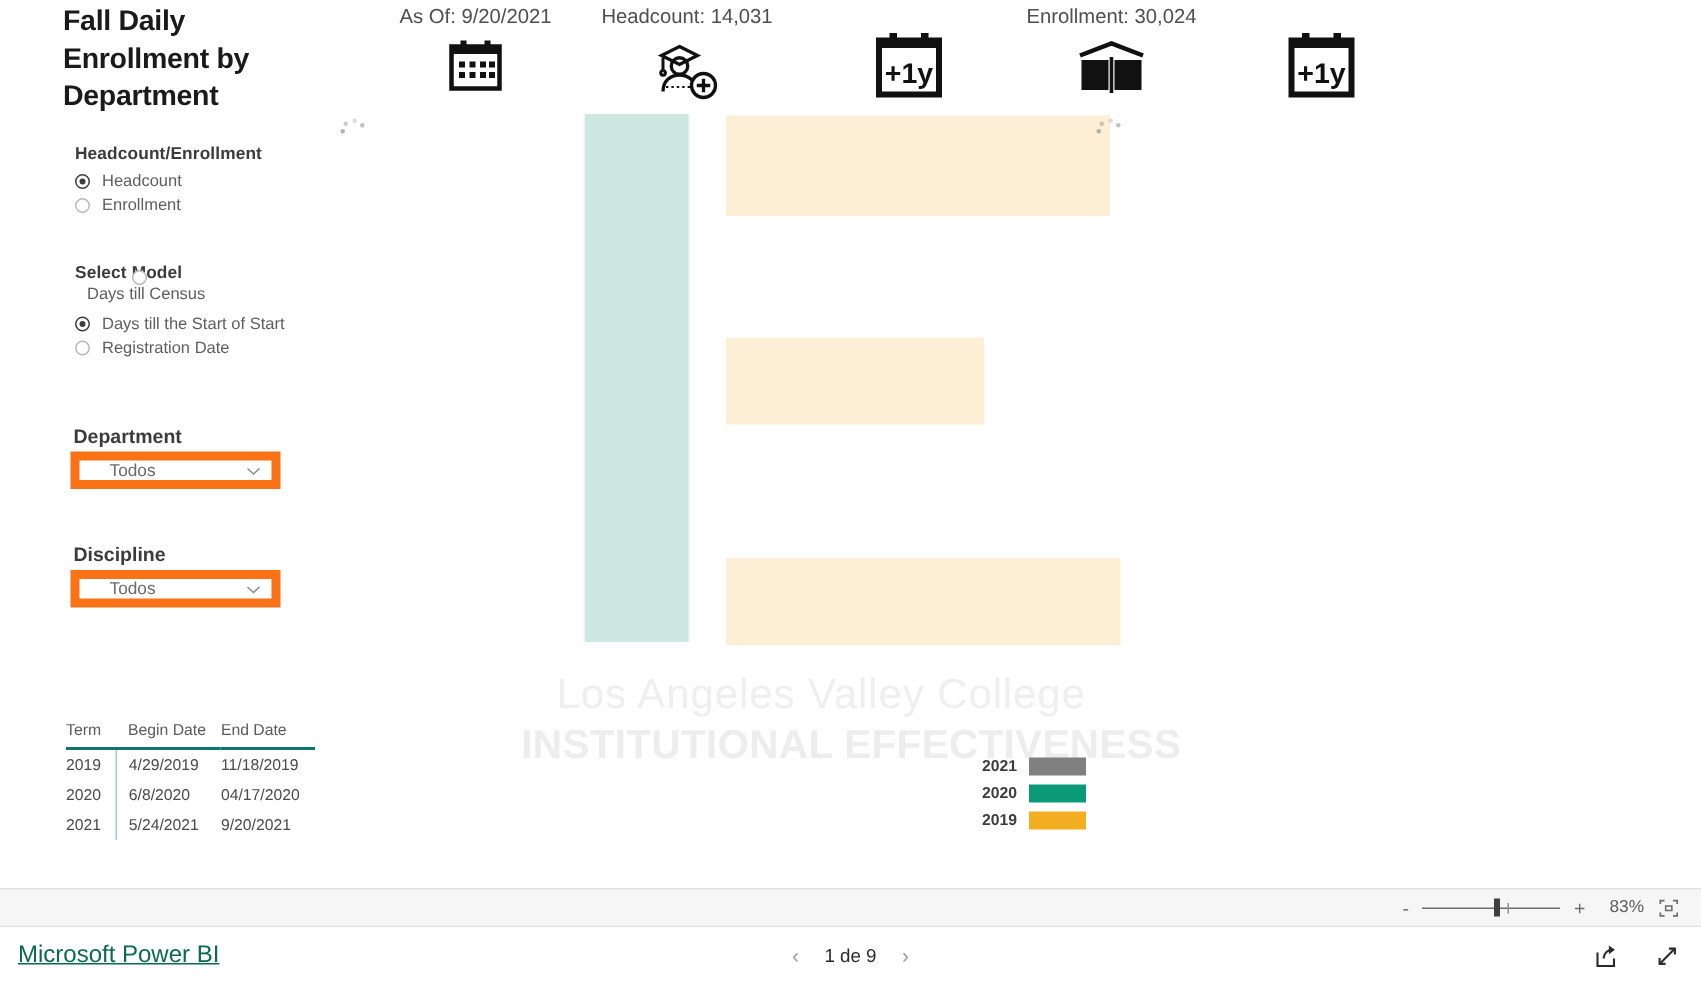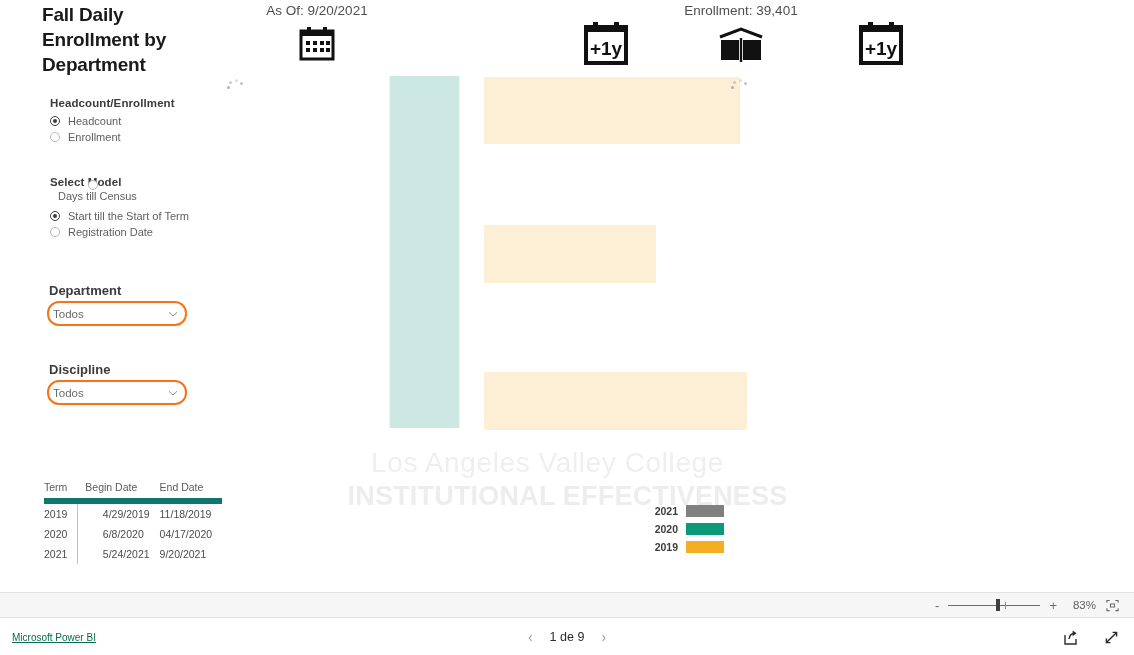--- a/index.html
+++ b/index.html
@@ -36,39 +36,39 @@
   .radio-row.sel .radio-mark::after {
     content: ""; position: absolute; left: 2px; top: 2px;
     width: 4px; height: 4px; border-radius: 50%; background: #3d3d3d;
   }
   .radio-label { font-size: 11px; color: #5e5e5e; margin-left: 8px; white-space: nowrap; }
 
   
   .dd-label { position: absolute; font-size: 13px; font-weight: bold; color: #3b3b3b; }
   .dd-box {
     position: absolute; width: 140px; height: 25px;
-    border: 2px solid #f97316; background: #fff; border-radius: 12px;
-    display: flex; align-items: center; padding: 0 6px 0 4px;
+    border: 6px solid #f97316; background: #fff; border-radius: 0;
+    display: flex; align-items: center; padding: 0 6px 0 20px;
   }
   .dd-value { font-size: 11.5px; color: #6a6a6a; flex: 1; }
   .dd-chev { width: 12px; height: 12px; flex: 0 0 auto; }
 
   
   .dtable { position: absolute; left: 44px; top: 481px; font-size: 10.5px; color: #4a4a4a; }
   .dtable table { border-collapse: collapse; }
   .dtable th {
     font-weight: normal; color: #5b5b5b; text-align: left;
     padding: 0 10px 5px 0; font-size: 10.5px; white-space: nowrap;
   }
-  .dtable thead tr { border-bottom: 6px solid #0f766e; }
+  .dtable thead tr { border-bottom: 2px solid #0f766e; }
   .dtable td {
     padding: 4px 10px 4px 0; white-space: nowrap; color: #4a4a4a; font-size: 10.5px;
   }
   .dtable td.term { padding-right: 8px; border-right: 1px solid #9ec9e0; }
-  .dtable td.bd { padding-left: 25px; }
+  .dtable td.bd { padding-left: 8px; }
 
   
   .kpi { position: absolute; text-align: center; }
   .kpi-text { font-size: 13.5px; color: #4f4f4f; line-height: 18px; white-space: pre-line; }
   .kpi-icon { margin-top: 5px; display: flex; justify-content: center; align-items: center; }
 
   
   .skel { position: absolute; }
   .skel.mint  { background: #cde8e2; }
   .skel.cream { background: #fcefd6; }
@@ -103,21 +103,21 @@
   .zb-thumb { position: absolute; left: 52%; width: 4px; height: 12px; background: #3f3f3f; }
   .zb-tick { position: absolute; left: 62%; width: 1px; height: 7px; background: #8d8d8d; }
   .zb-pct { font-size: 11.5px; color: #5e5e5e; min-width: 30px; text-align: right; }
   .zb-fit { width: 15px; height: 15px; }
 
   .statusbar {
     position: absolute; left: 0; top: 619px; width: 1134px; height: 36px;
     background: #fff; display: flex; align-items: center;
   }
   .pbi-link {
-    position: absolute; left: 12px; font-size: 10px; color: #0a6b4f;
+    position: absolute; left: 12px; font-size: 16px; color: #0a6b4f;
     text-decoration: underline; cursor: pointer;
   }
   .pager { position: absolute; left: 0; width: 1134px; display: flex;
            justify-content: center; align-items: center; gap: 17px; }
   .pg-chev { font-size: 14px; color: #9b9b9b; user-select: none; cursor: pointer; }
   .pg-label { font-size: 12.5px; color: #2b2b2b; }
   .sb-icons { position: absolute; right: 14px; display: flex; align-items: center; gap: 24px; }
   .sb-icons svg { display: block; }
 </style>
 </head>
@@ -141,21 +141,21 @@
     </div>
 
     <div class="slicer-head" style="left:50px; top:176px;">Select Model</div>
 
     <div class="radio-row" style="left:50px; top:180px;flex-direction:column;">
       <span class="radio-mark"></span>
       <span class="radio-label">Days till Census</span>
     </div>
     <div class="radio-row sel" style="left:50px; top:208px;">
       <span class="radio-mark"></span>
-      <span class="radio-label">Start till the Start of Term</span>
+      <span class="radio-label">Days till the Start of Start</span>
     </div>
     <div class="radio-row" style="left:50px; top:224px;">
       <span class="radio-mark"></span>
       <span class="radio-label">Registration Date</span>
     </div>
 
     <div class="dd-label" style="left:49px; top:283px;">Department</div>
     <div class="dd-box" style="left:47px; top:301px;">
       <span class="dd-value">Todos</span>
       <svg class="dd-chev" viewBox="0 0 12 12">
@@ -215,23 +215,37 @@
               <rect x="29" y="16" width="4" height="4"></rect>
             <rect x="9" y="23" width="4" height="4"></rect>
               <rect x="16" y="23" width="4" height="4"></rect>
             <rect x="23" y="23" width="4" height="4"></rect>
               <rect x="29" y="23" width="4" height="4"></rect>
           </g>
         </svg>
       </div>
     </div>
 
+    <div class="kpi" style="left:380px; top:2px; width:156px;">
+      <div class="kpi-text">Headcount: 14,031</div>
+      <div class="kpi-icon">
+        <svg width="54" height="44" viewBox="0 0 54 44">
+          <path d="M22 6 L34 12 L22 18 L10 12 Z" fill="none" stroke="#111" stroke-width="2.2"></path>
+          <circle cx="22" cy="19" r="5.5" fill="none" stroke="#111" stroke-width="2.2"></circle>
+          <path d="M11 13.5 L11 22 M11 22 a1.6 1.6 0 1 0 0.1 0" fill="none" stroke="#111" stroke-width="2"></path>
+          <path d="M11 36 c0 -7 5 -11 11 -11 c6 0 11 4 11 11" fill="none" stroke="#111" stroke-width="2.2"></path>
+          <path d="M13 33 h18" stroke="#111" stroke-width="1.2" stroke-dasharray="1.6 2"></path>
+          <circle cx="38" cy="32" r="8" fill="#fff" stroke="#111" stroke-width="2.2"></circle>
+          <path d="M38 27.5 v9 M33.5 32 h9" stroke="#111" stroke-width="2.2"></path>
+        </svg>
+      </div>
+    </div>
 
     <div class="kpi" style="left:663px; top:2px; width:156px;">
-      <div class="kpi-text">Enrollment: 39,401</div>
+      <div class="kpi-text">Enrollment: 30,024</div>
       <div class="kpi-icon">
         <svg width="50" height="40" viewBox="0 0 50 40">
           <path d="M4 12 L25 4 L46 12" fill="none" stroke="#111" stroke-width="3"></path>
           <path d="M5 15 L23 15 L23 35 L5 35 Z" fill="#111"></path>
           <path d="M27 15 L45 15 L45 35 L27 35 Z" fill="#111"></path>
           <path d="M25 13 L25 37" stroke="#111" stroke-width="2.4"></path>
         </svg>
       </div>
     </div>
 

